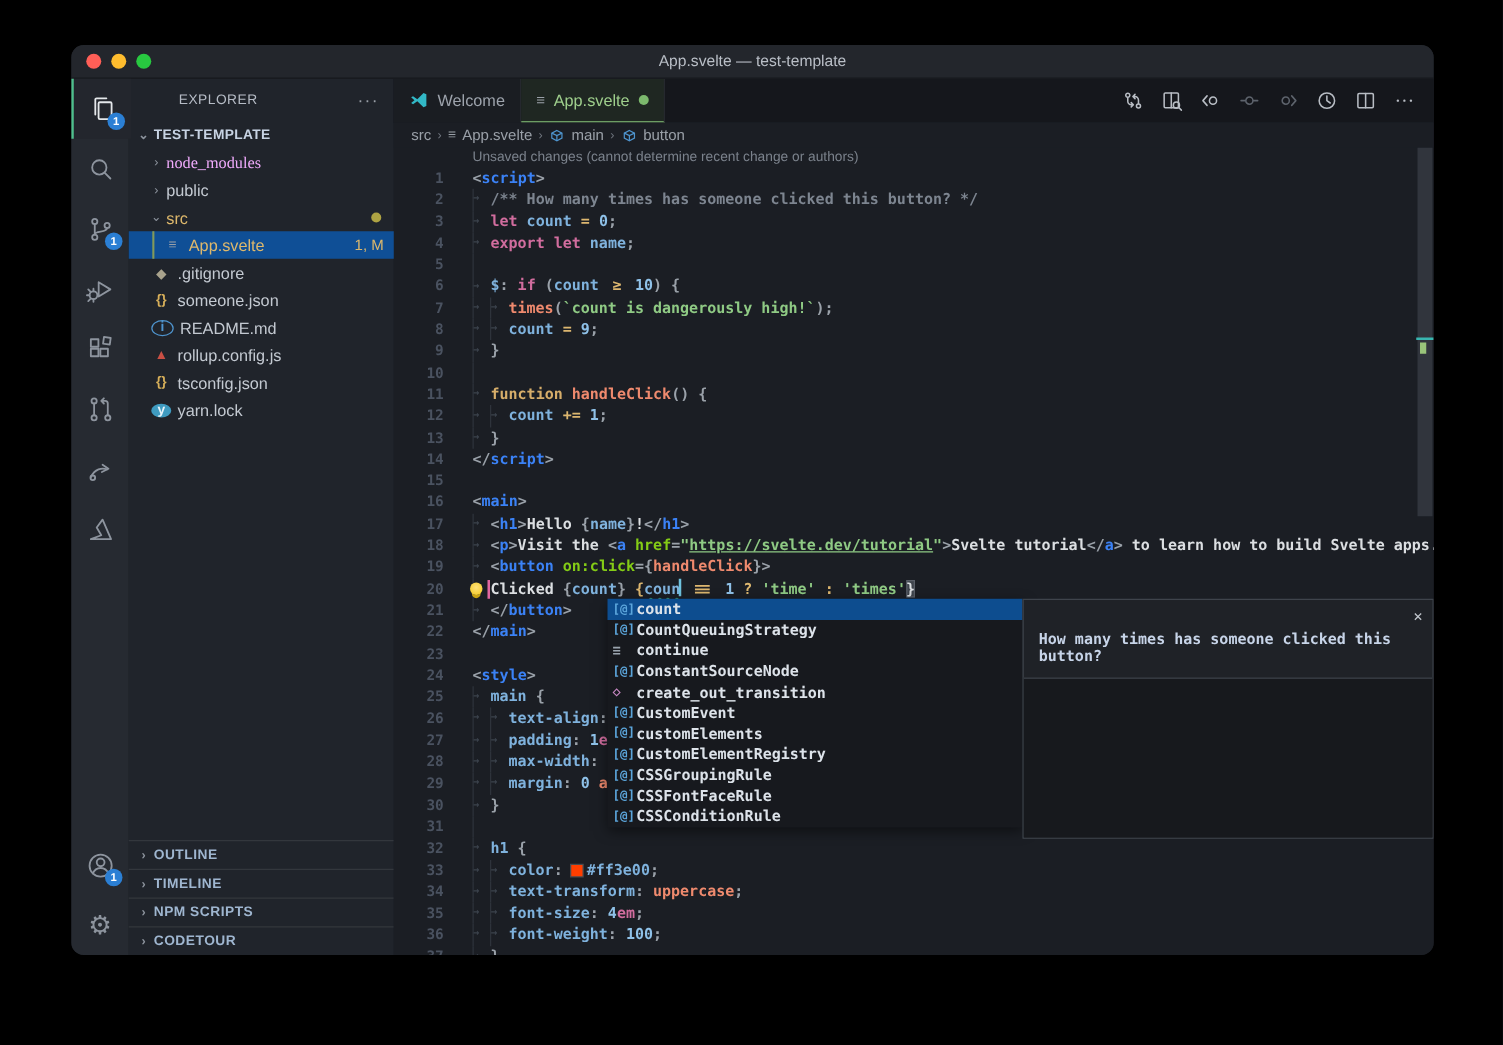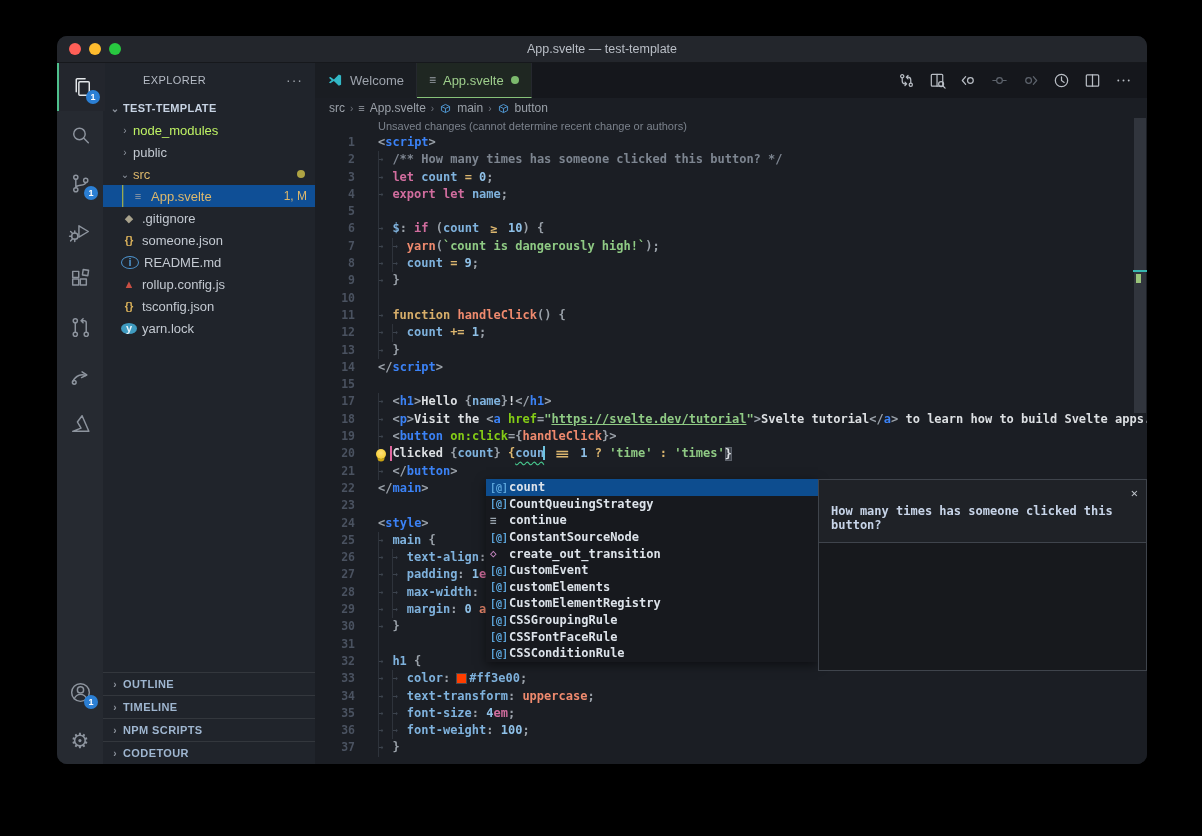--- a/index.html
+++ b/index.html
@@ -27,21 +27,21 @@
   #sb-header{height:34px;flex:0 0 34px;display:flex;align-items:center;padding:0 12px 0 20px;}
   #sb-header .hlabel{font-size:11px;color:#b6bcc6;letter-spacing:.4px;padding-left:20px;}
   #sb-header .dots{margin-left:auto;color:#9aa0a8;font-size:14px;letter-spacing:1px;cursor:pointer;}
   .trow{height:22px;display:flex;align-items:center;position:relative;cursor:pointer;white-space:nowrap;}
   .trow .chev{width:16px;text-align:center;color:#8d949e;font-size:10px;flex:0 0 16px;}
   .trow.root{font-weight:bold;color:#c7d3e3;font-size:11px;letter-spacing:.3px;}
   .trow.root .chev{margin-left:4px;}
   .trow.sel{background:#0f4f96;}
   .trow .fi{width:16px;flex:0 0 16px;text-align:center;margin-right:5px;font-size:11px;}
   .trow .badge-right{margin-left:auto;margin-right:8px;font-size:12px;}
-  .dim{color:#bef264;}
+  .dim{color:#f0abfc;font-family:Liberation Serif, serif;}
   .modcolor{color:#ddb86c;}
   .dot-mod{margin-left:auto;margin-right:10px;width:8px;height:8px;border-radius:50%;background:#aea343;}
   .childguide{position:absolute;left:19px;top:0;bottom:0;width:1px;background:#9aa94f55;border-left:1px solid #9aa94f;}
   .fi-ts{font-size:8px;font-weight:bold;color:#4e94ce;}
   .fi-json{font-size:10px;font-weight:bold;color:#d8b05a;}
   .fi-svelte{color:#9aa0a8;font-size:12px;}
   .fi-git{color:#a8a28c;font-size:10px;}
   .fi-info{display:inline-block;width:11px;height:11px;border:1.2px solid #4e94ce;border-radius:50%;
     color:#4e94ce;font-size:8px;line-height:11px;font-weight:bold;}
   .fi-rollup{color:#c94f44;font-size:10px;}
@@ -374,29 +374,30 @@
         </div>
       <div id="codearea">
         <div id="blame">Unsaved changes (cannot determine recent change or authors)</div>
         <div id="codelines">
             <div class="code-line"><span class="ln">1</span><span class="src"><span class="tk-punct">&lt;</span><span class="tk-tag">script</span><span class="tk-punct">&gt;</span></span></div>
             <div class="code-line"><span class="ln">2</span><span class="src"><span class="guide" style="left: 0px;"></span><span class="tabch">→</span><span class="tk-cmt">/** How many times has someone clicked this button? */</span></span></div>
             <div class="code-line"><span class="ln">3</span><span class="src"><span class="guide" style="left: 0px;"></span><span class="tabch">→</span><span class="tk-kw">let </span><span class="tk-var">count </span><span class="tk-op">= </span><span class="tk-num">0</span><span class="tk-punct">;</span></span></div>
             <div class="code-line"><span class="ln">4</span><span class="src"><span class="guide" style="left: 0px;"></span><span class="tabch">→</span><span class="tk-kw">export </span><span class="tk-kw">let </span><span class="tk-var">name</span><span class="tk-punct">;</span></span></div>
             <div class="code-line"><span class="ln">5</span><span class="src"><span class="guide" style="left: 0px;"></span></span></div>
             <div class="code-line"><span class="ln">6</span><span class="src"><span class="guide" style="left: 0px;"></span><span class="tabch">→</span><span class="tk-var">$</span><span class="tk-punct">: </span><span class="tk-kw">if </span><span class="tk-punct">(</span><span class="tk-var">count </span><span class="tk-opw">≥</span><span class="tk-punct"> </span><span class="tk-num">10</span><span class="tk-punct">) {</span></span></div>
-            <div class="code-line"><span class="ln">7</span><span class="src"><span class="guide" style="left: 0px;"></span><span class="guide" style="left: 14.4px;"></span><span class="tabch">→</span><span class="tabch">→</span><span class="tk-fn">yarn</span><span class="tk-punct">(</span><span class="tk-str">`count is dangerously high!`</span><span class="tk-punct">);</span></span></div>
+            <div class="code-line"><span class="ln">7</span><span class="src"><span class="guide" style="left: 0px;"></span><span class="guide" style="left: 14.4px;"></span><span class="tabch">→</span><span class="tabch">→</span><span class="tk-fn">times</span><span class="tk-punct">(</span><span class="tk-str">`count is dangerously high!`</span><span class="tk-punct">);</span></span></div>
             <div class="code-line"><span class="ln">8</span><span class="src"><span class="guide" style="left: 0px;"></span><span class="guide" style="left: 14.4px;"></span><span class="tabch">→</span><span class="tabch">→</span><span class="tk-var">count </span><span class="tk-op">= </span><span class="tk-num">9</span><span class="tk-punct">;</span></span></div>
             <div class="code-line"><span class="ln">9</span><span class="src"><span class="guide" style="left: 0px;"></span><span class="tabch">→</span><span class="tk-punct">}</span></span></div>
             <div class="code-line"><span class="ln">10</span><span class="src"><span class="guide" style="left: 0px;"></span></span></div>
             <div class="code-line"><span class="ln">11</span><span class="src"><span class="guide" style="left: 0px;"></span><span class="tabch">→</span><span class="tk-kw2">function </span><span class="tk-fn">handleClick</span><span class="tk-punct">() {</span></span></div>
             <div class="code-line"><span class="ln">12</span><span class="src"><span class="guide" style="left: 0px;"></span><span class="guide" style="left: 14.4px;"></span><span class="tabch">→</span><span class="tabch">→</span><span class="tk-var">count </span><span class="tk-op">+= </span><span class="tk-num">1</span><span class="tk-punct">;</span></span></div>
             <div class="code-line"><span class="ln">13</span><span class="src"><span class="guide" style="left: 0px;"></span><span class="tabch">→</span><span class="tk-punct">}</span></span></div>
             <div class="code-line"><span class="ln">14</span><span class="src"><span class="tk-punct">&lt;/</span><span class="tk-tag">script</span><span class="tk-punct">&gt;</span></span></div>
             <div class="code-line"><span class="ln">15</span><span class="src"></span></div>
+            <div class="code-line"><span class="ln">16</span><span class="src"><span class="tk-punct">&lt;</span><span class="tk-tag">main</span><span class="tk-punct">&gt;</span></span></div>
             <div class="code-line"><span class="ln">17</span><span class="src"><span class="guide" style="left: 0px;"></span><span class="tabch">→</span><span class="tk-punct">&lt;</span><span class="tk-tag">h1</span><span class="tk-punct">&gt;</span><span class="tk-txt">Hello </span><span class="tk-punct">{</span><span class="tk-var">name</span><span class="tk-punct">}</span><span class="tk-txt">!</span><span class="tk-punct">&lt;/</span><span class="tk-tag">h1</span><span class="tk-punct">&gt;</span></span></div>
             <div class="code-line"><span class="ln">18</span><span class="src"><span class="guide" style="left: 0px;"></span><span class="tabch">→</span><span class="tk-punct">&lt;</span><span class="tk-tag">p</span><span class="tk-punct">&gt;</span><span class="tk-txt">Visit the </span><span class="tk-punct">&lt;</span><span class="tk-tag">a</span><span class="tk-attr"> href</span><span class="tk-punct">=</span><span class="tk-str">"</span><span class="tk-link">https://svelte.dev/tutorial</span><span class="tk-str">"</span><span class="tk-punct">&gt;</span><span class="tk-txt">Svelte tutorial</span><span class="tk-punct">&lt;/</span><span class="tk-tag">a</span><span class="tk-punct">&gt;</span><span class="tk-txt"> to learn how to build Svelte apps.</span></span></div>
             <div class="code-line"><span class="ln">19</span><span class="src"><span class="guide" style="left: 0px;"></span><span class="tabch">→</span><span class="tk-punct">&lt;</span><span class="tk-tag">button</span><span class="tk-attr"> on:click</span><span class="tk-punct">={</span><span class="tk-fn">handleClick</span><span class="tk-punct">}&gt;</span></span></div>
             <div class="code-line"><span class="ln">20</span><span class="src"><span class="guide" style="left: 0px;"></span><span class="bulb"></span><span class="pinkcaret"></span><span class="tabch">→</span><span class="tk-txt">Clicked </span><span class="tk-punct">{</span><span class="tk-var">count</span><span class="tk-punct">} </span><span class="tk-brhl">{</span><span class="tk-varsq">coun</span><span class="cursorbar"></span><span class="tk-punct"> </span><span class="tk-lig">≡</span><span class="tk-punct"> </span><span class="tk-num">1</span><span class="tk-op"> ? </span><span class="tk-str">'time'</span><span class="tk-op"> : </span><span class="tk-str">'times'</span><span class="tk-brmatch">}</span></span></div>
             <div class="code-line"><span class="ln">21</span><span class="src"><span class="guide" style="left: 0px;"></span><span class="tabch">→</span><span class="tk-punct">&lt;/</span><span class="tk-tag">button</span><span class="tk-punct">&gt;</span></span></div>
             <div class="code-line"><span class="ln">22</span><span class="src"><span class="tk-punct">&lt;/</span><span class="tk-tag">main</span><span class="tk-punct">&gt;</span></span></div>
             <div class="code-line"><span class="ln">23</span><span class="src"></span></div>
             <div class="code-line"><span class="ln">24</span><span class="src"><span class="tk-punct">&lt;</span><span class="tk-tag">style</span><span class="tk-punct">&gt;</span></span></div>
             <div class="code-line"><span class="ln">25</span><span class="src"><span class="guide" style="left: 0px;"></span><span class="tabch">→</span><span class="tk-var">main </span><span class="tk-punct">{</span></span></div>
             <div class="code-line"><span class="ln">26</span><span class="src"><span class="guide" style="left: 0px;"></span><span class="guide" style="left: 14.4px;"></span><span class="tabch">→</span><span class="tabch">→</span><span class="tk-var">text-align</span><span class="tk-punct">: </span><span class="tk-val">center</span><span class="tk-punct">;</span></span></div>

